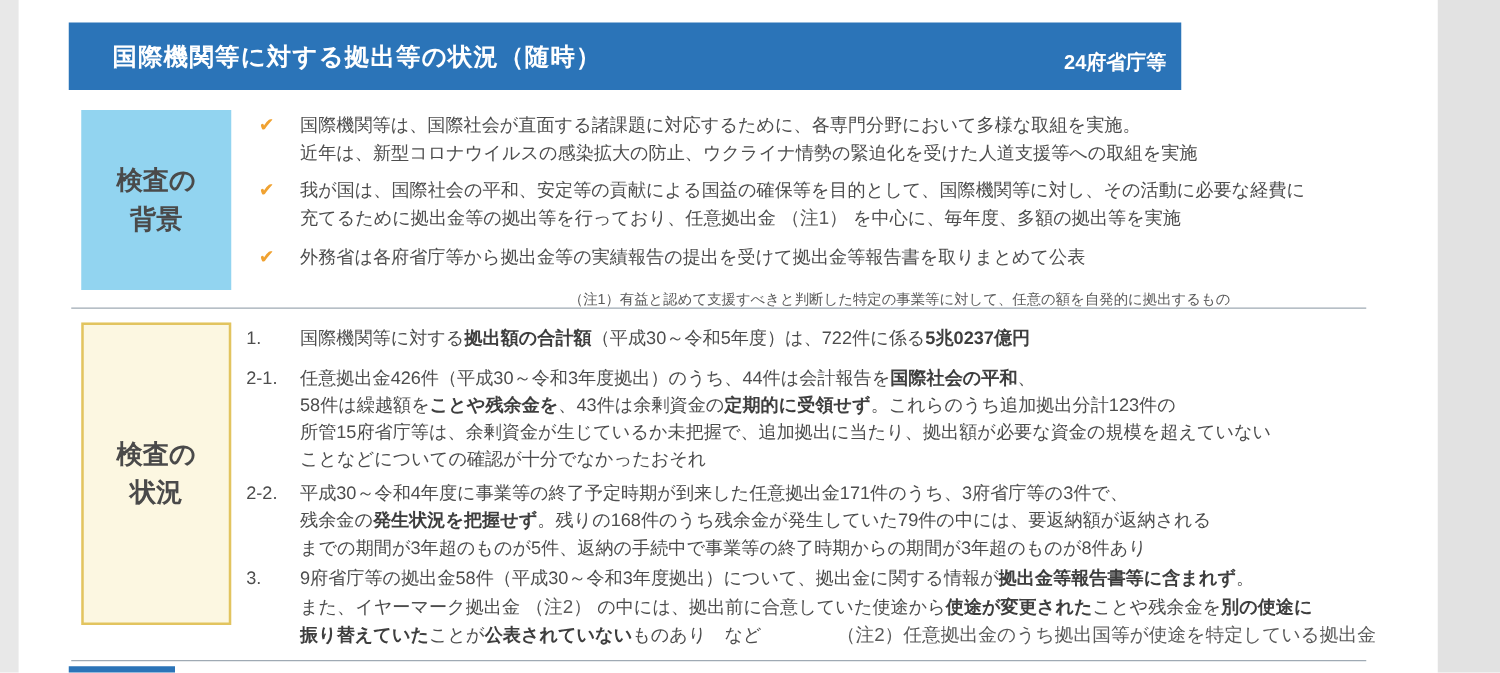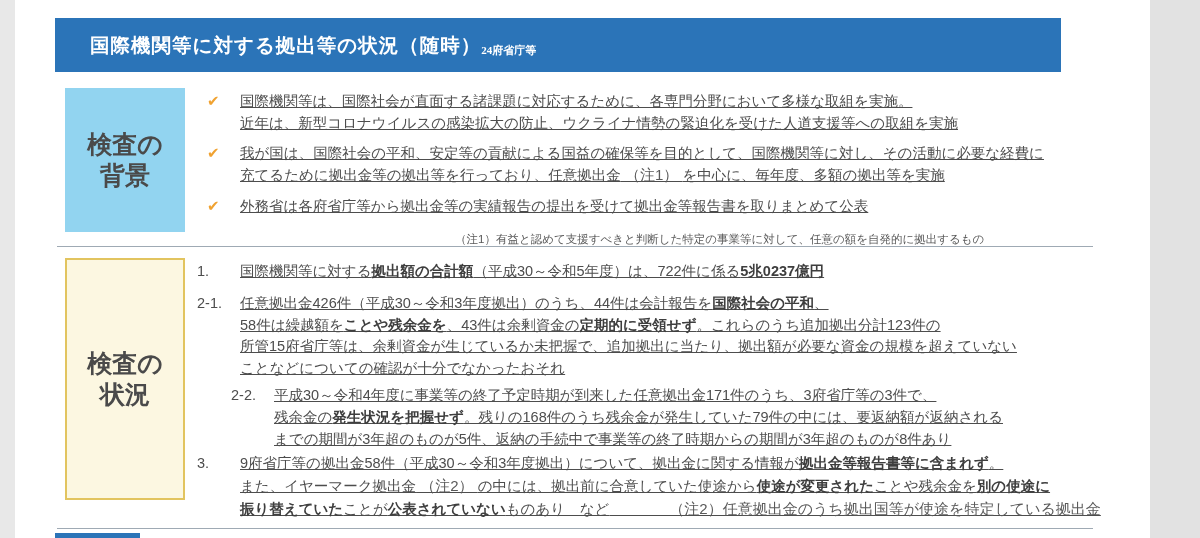--- a/index.html
+++ b/index.html
@@ -19,46 +19,46 @@
     background:#fff;
     position:relative;
     overflow:hidden;
   }
   .gutter{position:absolute;top:0;height:538px;background:var(--gutter);}
   .gutter.left{left:0;width:15px;}
   .gutter.right{left:1150px;width:50px;background:#E2E2E2;}
   .sheet{position:absolute;left:15px;top:0;width:1135px;height:538px;background:#fff;}
 
   .header{
-    position:absolute;left:40px;top:18px;width:1006px;height:54px;
+    position:absolute;left:40px;top:18px;width:890px;height:54px;
     background:var(--header-blue);
-    display:flex;align-items:center;
+    display:flex;justify-content:space-between;align-items:center;
     padding:0 12px 0 35px;
   }
   .header .title{color:#fff;font-size:19.5px;font-weight:700;letter-spacing:1px;}
-  .header .right{color:#fff;font-size:11px;font-weight:700;padding-top:10px;font-family:Liberation Serif, serif;}
+  .header .right{color:#fff;font-size:16px;font-weight:700;padding-top:10px;}
 
   .label-box{
     position:absolute;left:50px;width:120px;
     display:flex;flex-direction:column;justify-content:center;align-items:center;
-    font-size:25px;font-weight:700;color:#4A4A4A;line-height:31px;
+    font-size:21px;font-weight:700;color:#4A4A4A;line-height:31px;
   }
   .label-box.blue{top:88px;height:144px;background:var(--background-box);}
   .label-box.yellow{top:258px;height:242px;background:var(--status-box-bg);border:2px solid var(--status-box-border);}
 
   .content{position:absolute;left:180px;width:940px;}
   #bg-content{top:90px;}
   #st-content{top:261px;}
 
   .brow{display:flex;align-items:flex-start;}
   .chk{flex:0 0 45px;padding-left:12px;color:var(--check);font-size:15px;font-weight:700;line-height:22px;}
   .num{flex:0 0 45px;padding-left:2px;font-size:14.5px;color:var(--text);line-height:21.8px;}
   .btxt{font-size:14.5px;color:var(--text);line-height:22px;}
   #st-content .btxt{line-height:21.8px;}
-  .line{white-space:nowrap;text-decoration:underline;}
+  .line{white-space:nowrap;}
   .b{font-weight:700;color:#3E3E3E;}
   .sm{font-size:15px;color:#5A5A5A;}
 
   .note1{
     position:absolute;left:440px;top:232px;
     font-size:11.5px;color:#5A5A5A;white-space:nowrap;
   }
 
   .divider{position:absolute;left:42px;width:1036px;height:0;border:none;border-top:1px solid var(--divider);}
   .divider.d1{top:246px;}
@@ -124,21 +124,21 @@
       </div>
       <div class="brow" style="margin-bottom: 5px;">
         <span class="num">2-1.</span>
         <div class="btxt">
           <div class="line"><span>任意拠出金426件（平成30～令和3年度拠出）のうち、44件は会計報告を</span><span class="b">国際社会の平和</span><span>、</span></div>
           <div class="line"><span>58件は繰越額を</span><span class="b">ことや残余金を</span><span>、43件は余剰資金の</span><span class="b">定期的に受領せず</span><span>。これらのうち追加拠出分計123件の</span></div>
           <div class="line"><span>所管15府省庁等は、余剰資金が生じているか未把握で、追加拠出に当たり、拠出額が必要な資金の規模を超えていない</span></div>
           <div class="line"><span>ことなどについての確認が十分でなかったおそれ</span></div>
         </div>
       </div>
-      <div class="brow" style="margin-bottom: 3px; margin-left: 34px;">
+      <div class="brow" style="margin-bottom: 3px;">
         <span class="num">2-2.</span>
         <div class="btxt">
           <div class="line"><span>平成30～令和4年度に事業等の終了予定時期が到来した任意拠出金171件のうち、3府省庁等の3件で、</span></div>
           <div class="line"><span>残余金の</span><span class="b">発生状況を把握せず</span><span>。残りの168件のうち残余金が発生していた79件の中には、要返納額が返納される</span></div>
           <div class="line"><span>までの期間が3年超のものが5件、返納の手続中で事業等の終了時期からの期間が3年超のものが8件あり</span></div>
         </div>
       </div>
       <div class="brow">
         <span class="num">3.</span>
         <div class="btxt">

